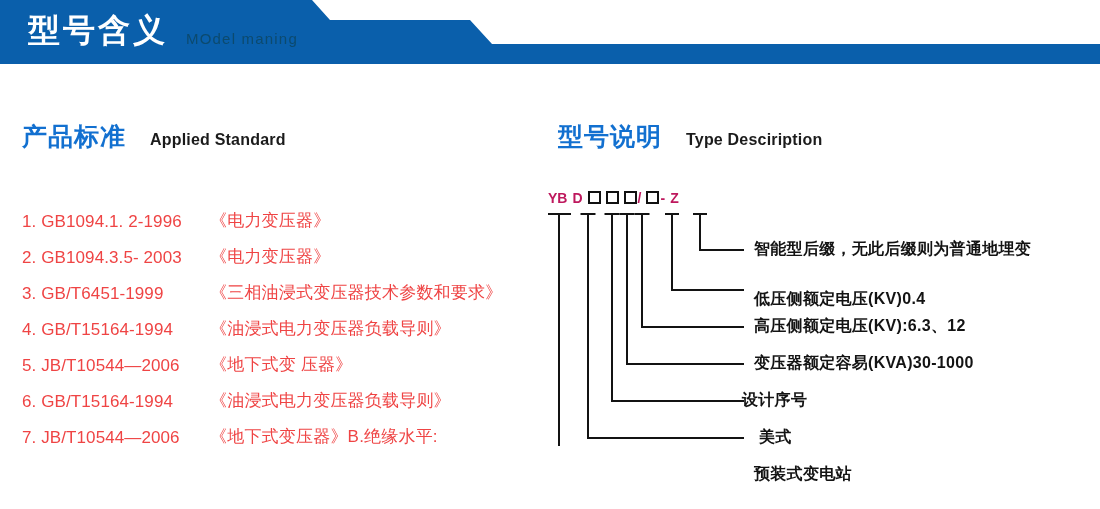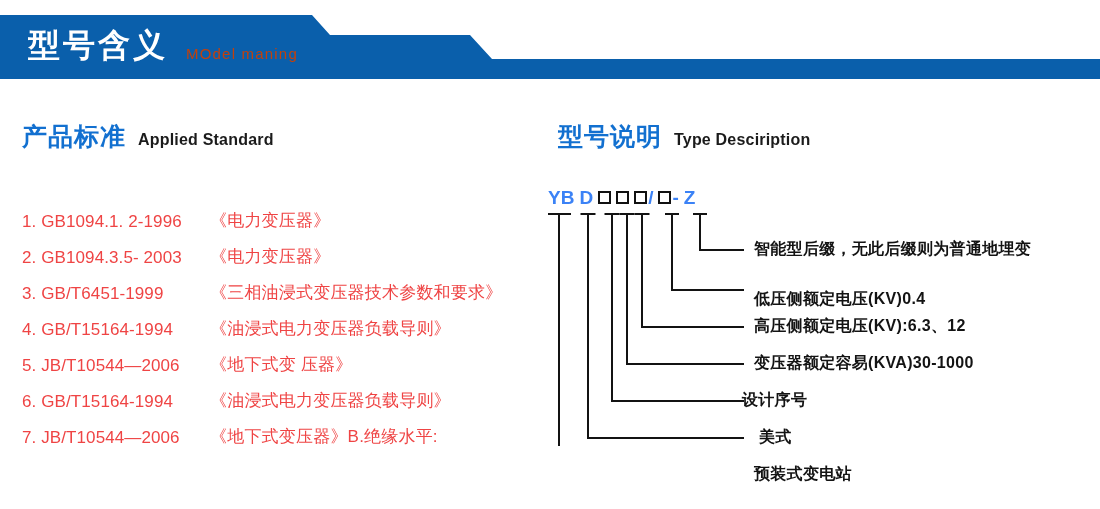--- a/index.html
+++ b/index.html
@@ -14,21 +14,20 @@
     overflow: hidden;
     position: relative;
   }
 
   
   #banner {
     position: absolute;
     left: 0; top: 0;
     width: 1100px;
     height: 72px;
-    margin-top: 15px;
   }
   #banner-shape {
     position: absolute;
     left: 0; top: 0;
     width: 1100px;
     height: 64px;
   }
   #banner-title {
     position: absolute;
     left: 28px;
@@ -39,21 +38,21 @@
     letter-spacing: 3px;
     line-height: 38px;
     white-space: nowrap;
   }
   #banner-subtitle {
     position: absolute;
     left: 186px;
     top: 30px;
     font-size: 15px;
     font-weight: 400;
-    color: #c2410c;
+    color: #0c4a6e;
     letter-spacing: 1.2px;
     line-height: 18px;
     white-space: nowrap;
   }
 
   
   .section-head {
     position: absolute;
     white-space: nowrap;
   }
@@ -62,21 +61,21 @@
     font-weight: 700;
     color: #1270d0;
     letter-spacing: 1px;
     vertical-align: baseline;
   }
   .sh-en {
     font-size: 16px;
     font-weight: 600;
     color: #1b1b1b;
     letter-spacing: 0.2px;
-    margin-left: 12px;
+    margin-left: 24px;
     vertical-align: baseline;
   }
   #std-head { left: 22px; top: 120px; }
   #type-head { left: 558px; top: 120px; }
 
   
   #standards-list {
     position: absolute;
     left: 22px;
     top: 196px;
@@ -117,23 +116,23 @@
   }
   #code-row {
     position: absolute;
     left: 0;
     top: 0;
     height: 28px;
     white-space: nowrap;
   }
   .code-tok {
     display: inline-block;
-    font-size: 19px;
-    font-weight: 700;
-    color: #3b82f6;
+    font-size: 14px;
+    font-weight: 700;
+    color: #be185d;
     vertical-align: top;
     line-height: 24px;
   }
   .code-box {
     display: inline-block;
     width: 13px;
     height: 13px;
     border: 2px solid #111111;
     vertical-align: top;
     margin-top: 5px;

